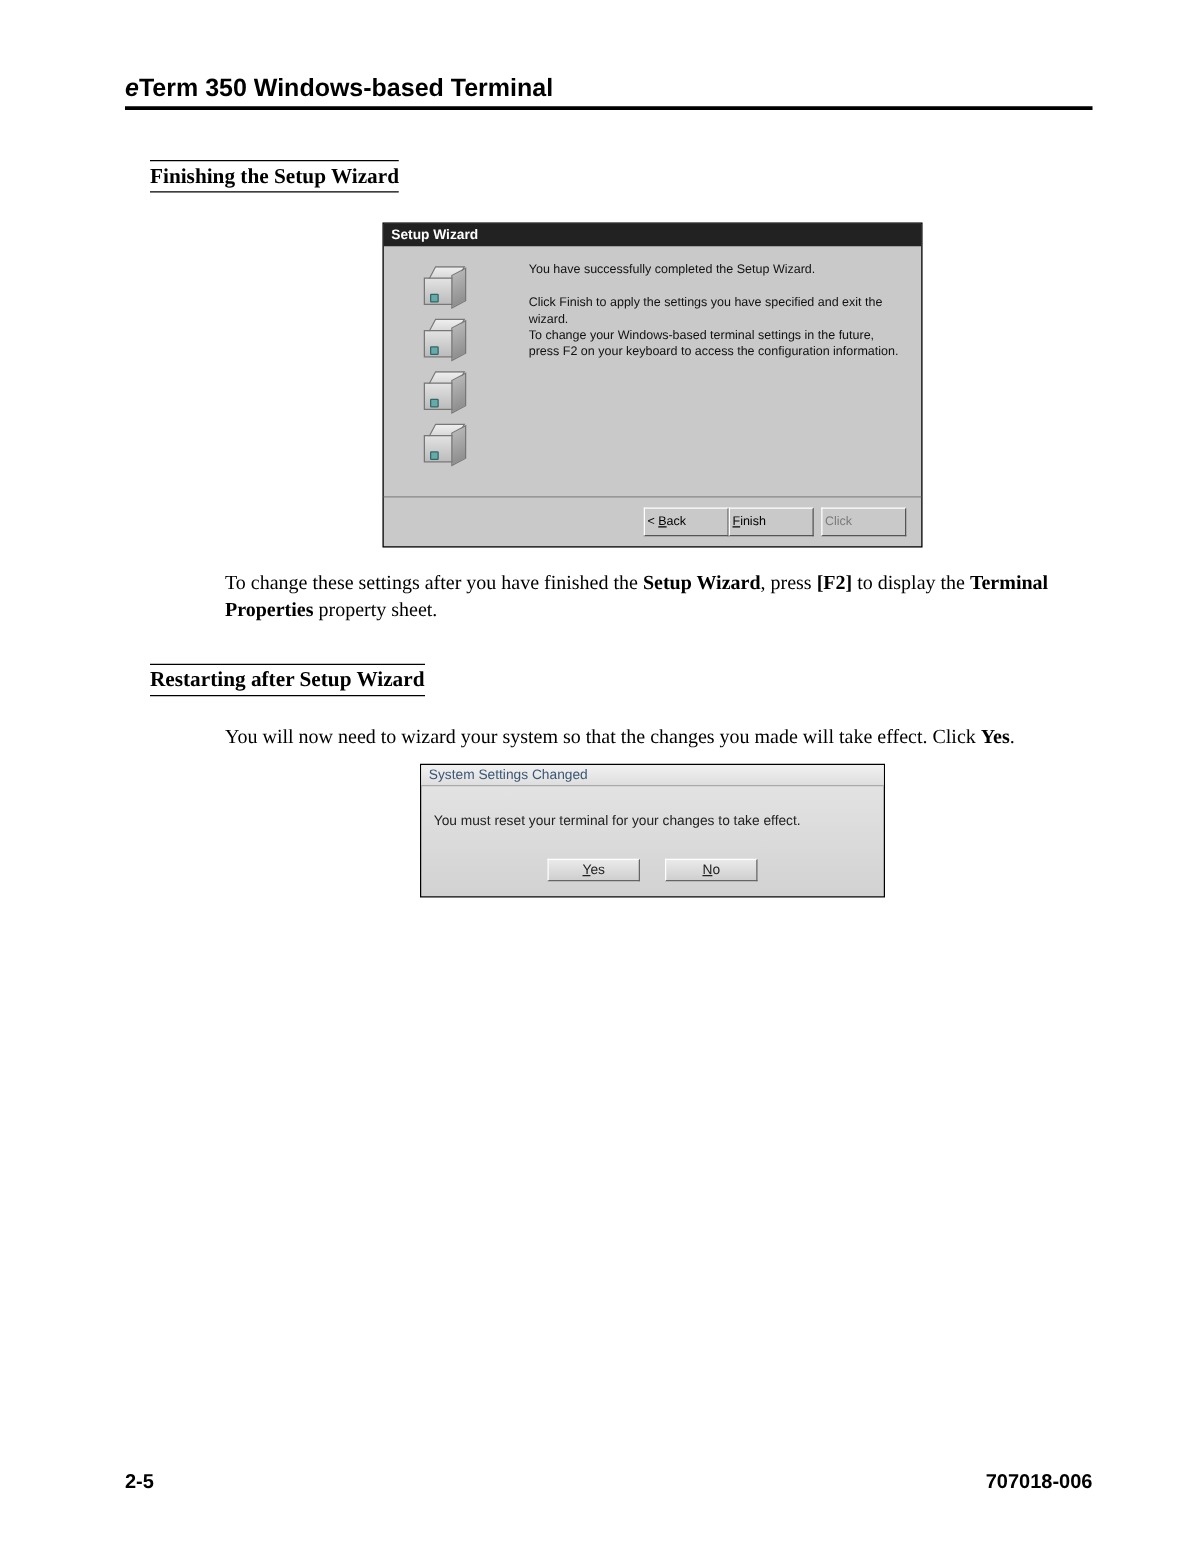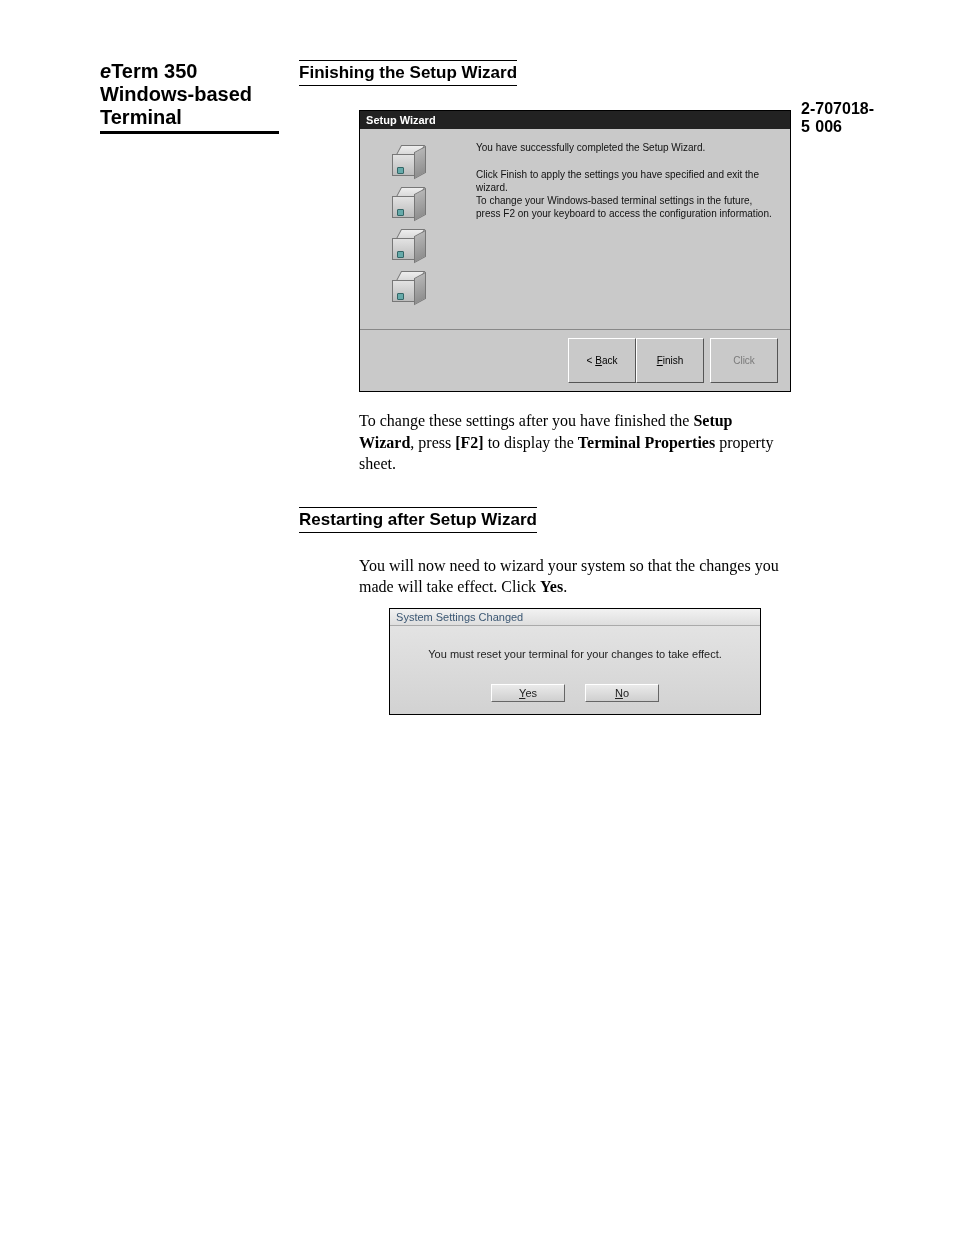--- a/index.html
+++ b/index.html
@@ -9,33 +9,33 @@
     font-family: "Times New Roman", Times, serif;
     color: #000;
     width: 954px;
   }
   .page {
     padding: 60px 80px 40px 100px;
     box-sizing: border-box;
     min-height: 1235px;
     position: relative;
     display: flex;
-    flex-direction: row;
+    flex-direction: column;
   }
   .header-title {
     font-family: Arial, Helvetica, sans-serif;
     font-weight: bold;
     font-size: 20px;
     margin-bottom: 2px;
   }
   .header-title .e-italic { font-style: italic; }
   .thick-rule { border: 0; border-top: 3px solid #000; margin: 0 0 40px 0; }
   .content { flex: 1; }
   .section-heading {
-    font-family: Liberation Sans, sans-serif;
+    font-family: Liberation Serif, serif;
     font-weight: bold;
     font-size: 17px;
     display: inline-block;
     border-top: 1px solid #000;
     border-bottom: 1px solid #000;
     padding: 2px 0;
     margin: 0 0 14px 20px;
   }
   .body-block { margin-left: 80px; margin-right: 10px; }
   p.body { font-size: 16px; margin: 8px 0; line-height: 1.35; }
@@ -101,22 +101,22 @@
     padding: 8px 12px;
     display: flex;
     gap: 6px;
     justify-content: flex-end;
   }
   .wbtn-pair { display: flex; }
   .wbtn {
     font-family: Tahoma, Arial, sans-serif;
     font-size: 10px;
     width: 62px;
-    text-align: center;
-    padding: 16px 2px;
+    text-align: left;
+    padding: 5px 2px;
     background: #c9c9c9;
     border-top: 1px solid #fff;
     border-left: 1px solid #fff;
     border-right: 1px solid #555;
     border-bottom: 1px solid #555;
     color: #000;
   }
   .wbtn.disabled { color: #7a7a7a; }
   .wbtn .ul { text-decoration: underline; }
 
@@ -130,21 +130,20 @@
   }
   .dialog-title {
     font-size: 11px;
     color: #3b5773;
     padding: 2px 6px;
     border-bottom: 1px solid #aaa;
     background: linear-gradient(#f2f2f2,#dedede);
   }
   .dialog-msg {
     font-size: 11px;
-    text-align: center;
     padding: 22px 10px 18px 10px;
     color: #222;
   }
   .dialog-buttons {
     display: flex;
     gap: 20px;
     justify-content: center;
     padding: 6px 0 12px 0;
   }
   .dbtn {

